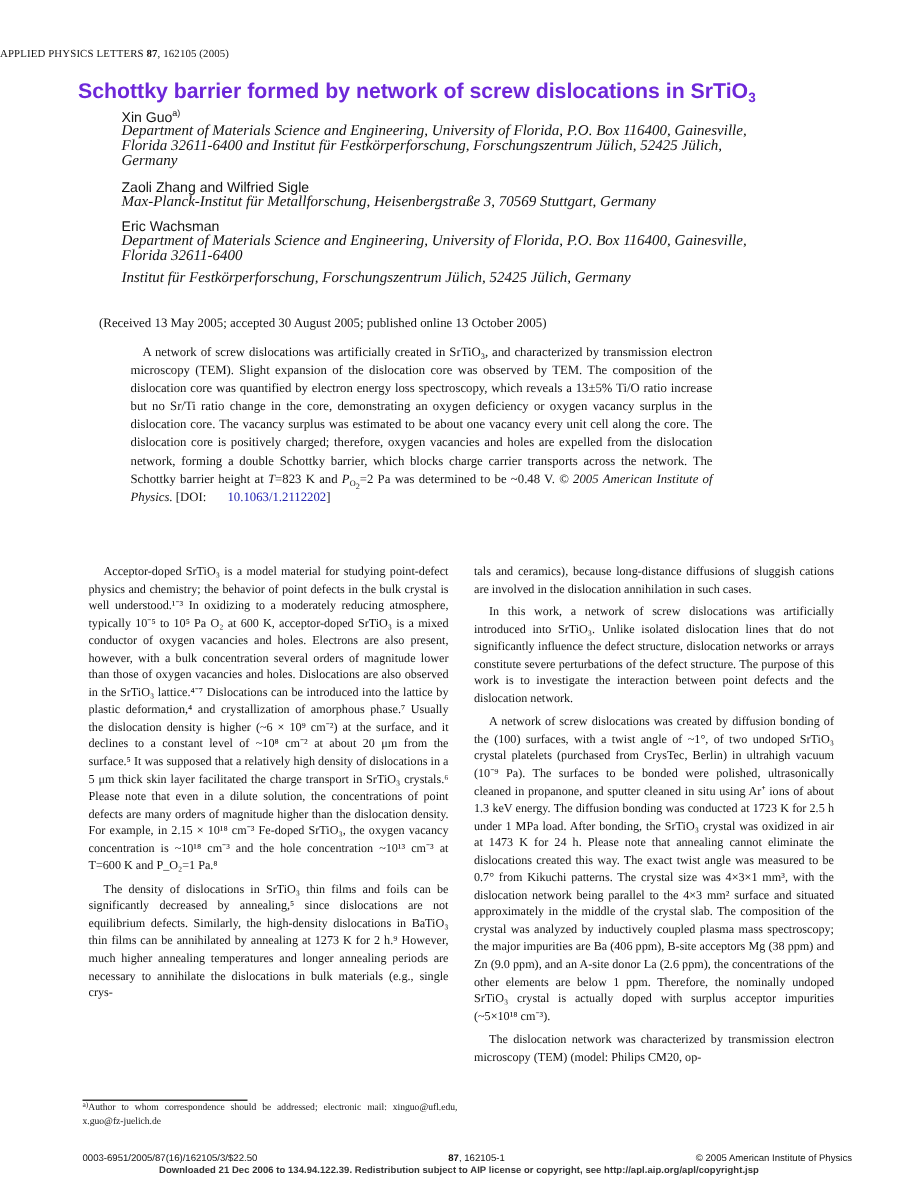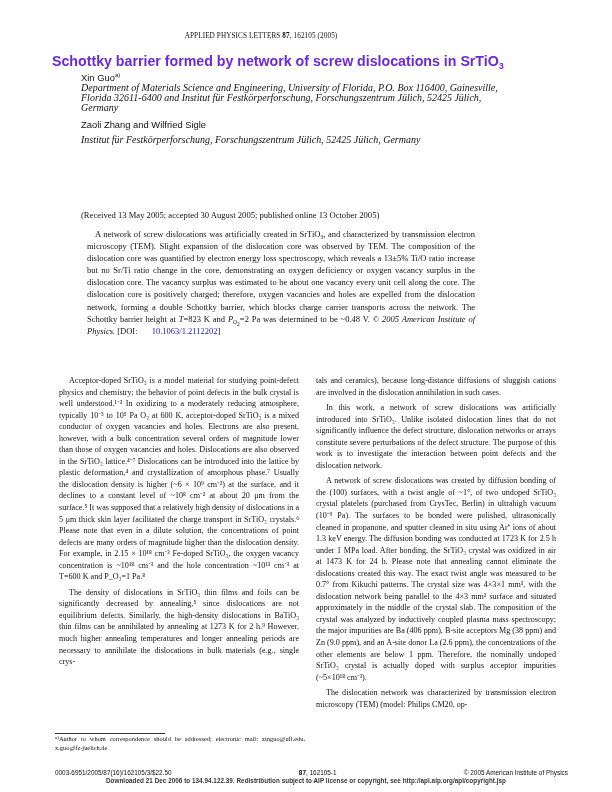--- a/index.html
+++ b/index.html
@@ -1,26 +1,26 @@
 <!DOCTYPE html>
 <html><head>
 <meta charset="utf-8">
 <style>
   html, body { margin: 0; padding: 0; background: #ffffff; }
   body { width: 612px; height: 792px; position: relative; overflow: hidden; color: #111; font-family: "DejaVu Serif", "Liberation Serif", serif; }
-  .journal-header { position: absolute; top: 32px; left: 0; width: 522px; text-align: center; font-family: "Liberation Serif", serif; font-size: 7.2px; letter-spacing: 0.1px; }
+  .journal-header { position: absolute; top: 32px; left: 0; width: 522px; font-family: "Liberation Serif", serif; font-size: 7.2px; letter-spacing: 0.1px; }
   .journal-header b { font-weight: bold; }
   .title { position: absolute; top: 53px; left: 52px; width: 520px; font-family: "Liberation Sans", sans-serif; font-weight: bold; font-size: 14.2px; color: #6d28d9; white-space: nowrap; }
   .title sub { font-size: 9px; vertical-align: -3px; line-height: 0; }
   .authors { position: absolute; top: 72px; left: 81px; width: 440px; }
   .author-block { margin-bottom: 5px; }
   .author-name { font-family: "Liberation Sans", sans-serif; font-size: 9.4px; line-height: 11px; color: #111; }
   .author-name sup { font-size: 6px; vertical-align: 4px; line-height: 0; }
   .affil { font-family: "Liberation Serif", serif; font-style: italic; font-size: 10px; line-height: 10.2px; color: #111; }
-  .received { position: absolute; top: 210px; left: 81px; width: 440px; font-family: "Liberation Serif", serif; font-size: 8.6px; }
+  .received { position: absolute; top: 210px; left: 66px; width: 440px; font-family: "Liberation Serif", serif; font-size: 8.6px; }
   .abstract { position: absolute; top: 228px; left: 87px; width: 388px; font-family: "Liberation Serif", serif; font-size: 8.5px; line-height: 12.1px; text-align: justify; text-indent: 8px; hyphens: manual; }
   .abstract a { color: #2020b0; text-decoration: none; margin-left: 12px; }
   .abstract i { font-style: italic; }
   .col { position: absolute; top: 371px; width: 248px; font-family: "Liberation Serif", serif; font-size: 8.1px; line-height: 11.55px; text-align: justify; }
   .col.left { left: 55px; }
   .col.right { left: 312px; }
   .col p { margin: 4px; text-indent: 10px; }
   .col p.cont { text-indent: 0; }
   sup, sub { font-size: 5.5px; line-height: 0; }
   sup { vertical-align: 3px; }
@@ -44,20 +44,25 @@
   <span>Schottky barrier formed by network of screw dislocations in SrTiO</span><sub>3</sub>
 </div>
 
 <div class="authors">
   <div class="author-block">
     <div class="author-name"><span>Xin Guo</span><sup>a)</sup></div>
     <div class="affil">Department of Materials Science and Engineering, University of Florida, P.O. Box 116400, Gainesville, Florida 32611-6400 and Institut für Festkörperforschung, Forschungszentrum Jülich, 52425 Jülich, Germany</div>
   </div>
   <div class="author-block">
     <div class="author-name">Zaoli Zhang and Wilfried Sigle</div>
+    <div class="affil">Max-Planck-Institut für Metallforschung, Heisenbergstraße 3, 70569 Stuttgart, Germany</div>
+  </div>
+  <div class="author-block">
+    <div class="author-name">Eric Wachsman</div>
+    <div class="affil">Department of Materials Science and Engineering, University of Florida, P.O. Box 116400, Gainesville, Florida 32611-6400</div>
   </div>
   <div class="author-block">
     <div class="affil">Institut für Festkörperforschung, Forschungszentrum Jülich, 52425 Jülich, Germany</div>
   </div>
 </div>
 
 <div class="received">(Received 13 May 2005; accepted 30 August 2005; published online 13 October 2005)</div>
 
 <div class="abstract"><span>A network of screw dislocations was artificially created in SrTiO</span><sub>3</sub><span>, and characterized by transmission electron microscopy (TEM). Slight expansion of the dislocation core was observed by TEM. The composition of the dislocation core was quantified by electron energy loss spectroscopy, which reveals a 13±5% Ti/O ratio increase but no Sr/Ti ratio change in the core, demonstrating an oxygen deficiency or oxygen vacancy surplus in the dislocation core. The vacancy surplus was estimated to be about one vacancy every unit cell along the core. The dislocation core is positively charged; therefore, oxygen vacancies and holes are expelled from the dislocation network, forming a double Schottky barrier, which blocks charge carrier transports across the network. The Schottky barrier height at </span><i>T</i><span>=823 K and </span><i>P</i><sub><span>O</span><sub>2</sub></sub><span>=2 Pa was determined to be ~0.48 V. © </span><i>2005 American Institute of Physics.</i><span> [DOI: </span><a>10.1063/1.2112202</a><span>]</span></div>
 

